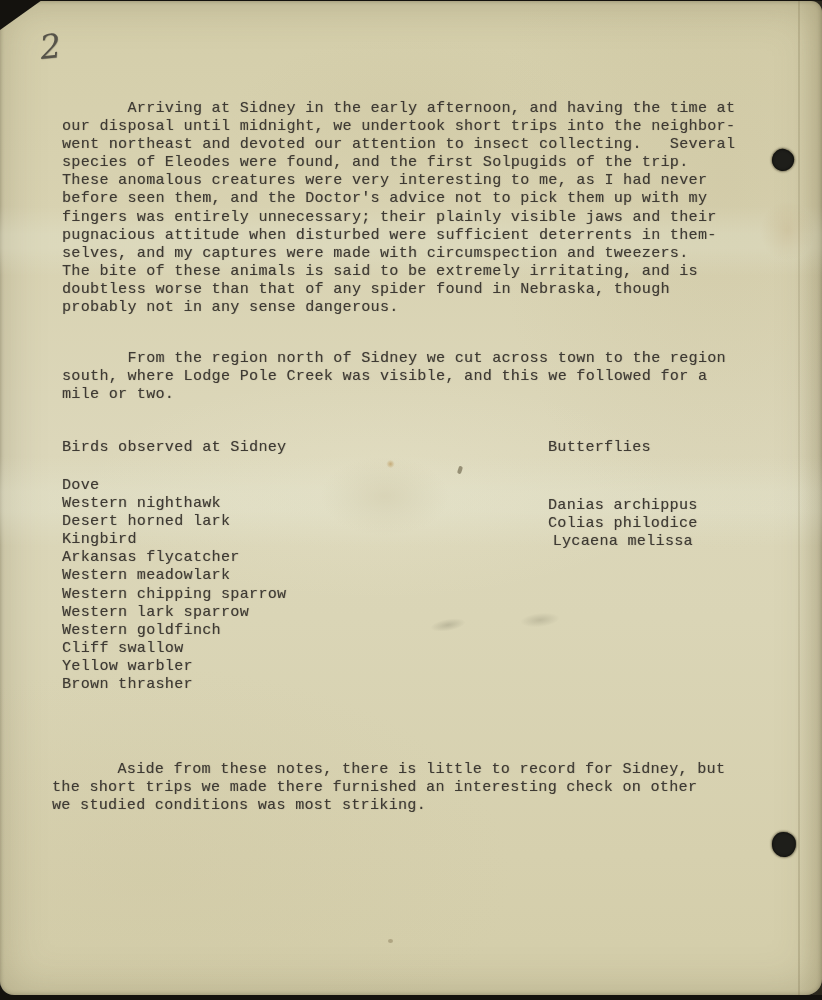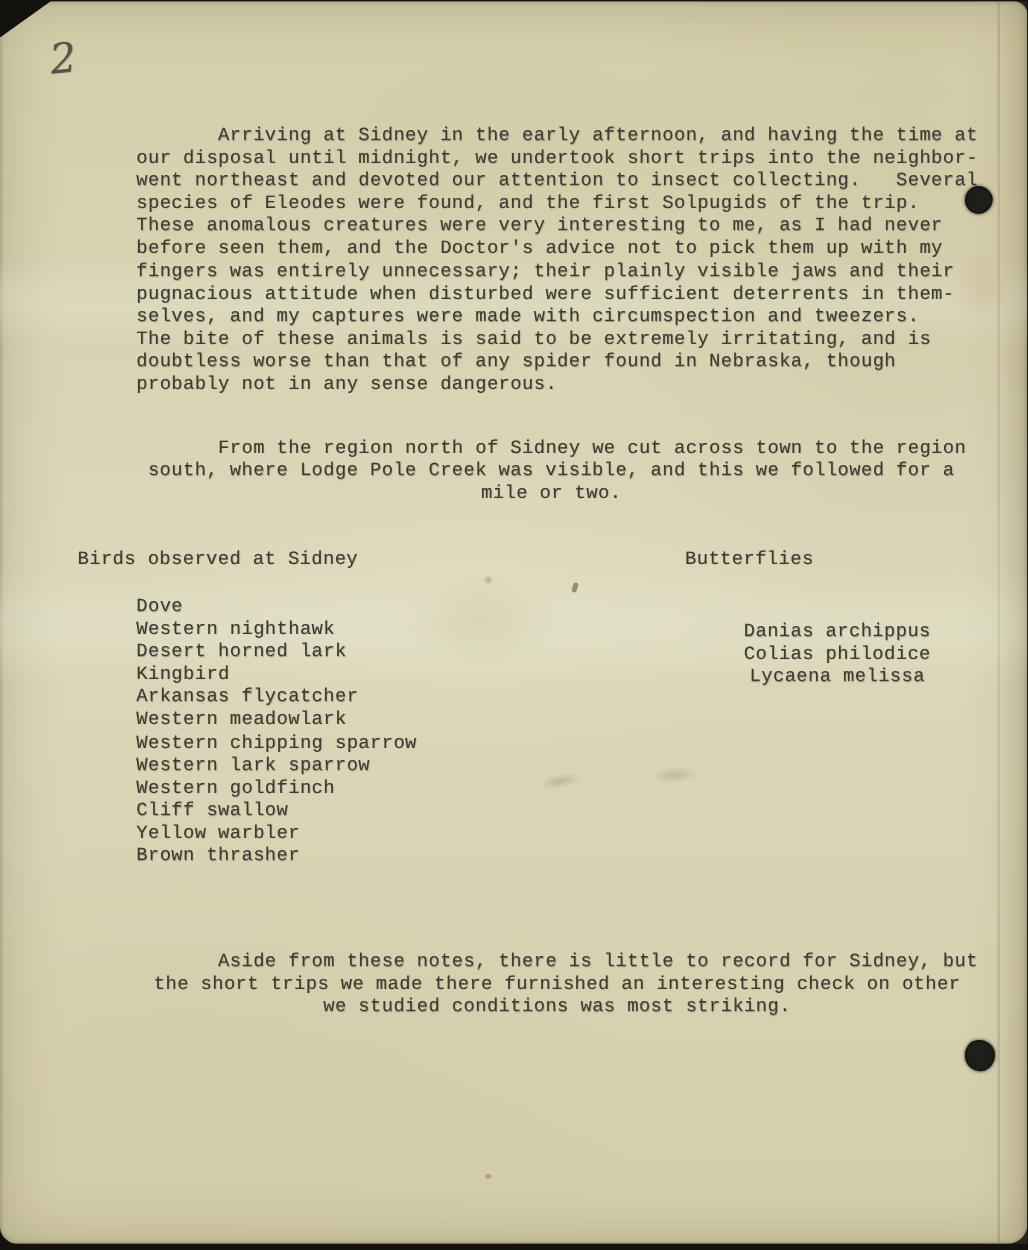--- a/index.html
+++ b/index.html
@@ -78,24 +78,24 @@
 
   
   .type {
     position: absolute;
     color: #3e3a33;
     font-size: 15px;
     letter-spacing: 0.35px;
     line-height: 18.1px;
     text-shadow: 0.4px 0.4px 0.9px rgba(62,58,51,0.45);
   }
-  .type .line { white-space: pre; height: 18.1px; margin-left: 47px; }
+  .type .line { white-space: pre; height: 18.1px; }
   .p1 { left: 62px; top: 99px; }
-  .p2 { left: 62px; top: 349px; text-align: center; }
-  .p3 { left: 62px; top: 760px; text-align: center; }
+  .p2 { left: 62px; top: 349px; }
+  .p3 { left: 52px; top: 760px; }
   .col-title {
     text-decoration-thickness: 1.4px;
     text-underline-offset: 3px;
     white-space: pre;
   }
   .birds-title { left: 62px; top: 438px; }
   .butterflies-title { left: 548px; top: 438px; text-align: right; }
   .birds-list { left: 62px; top: 476px; }
   .butterflies-list { left: 548px; top: 496px; text-align: center; }
 </style>

